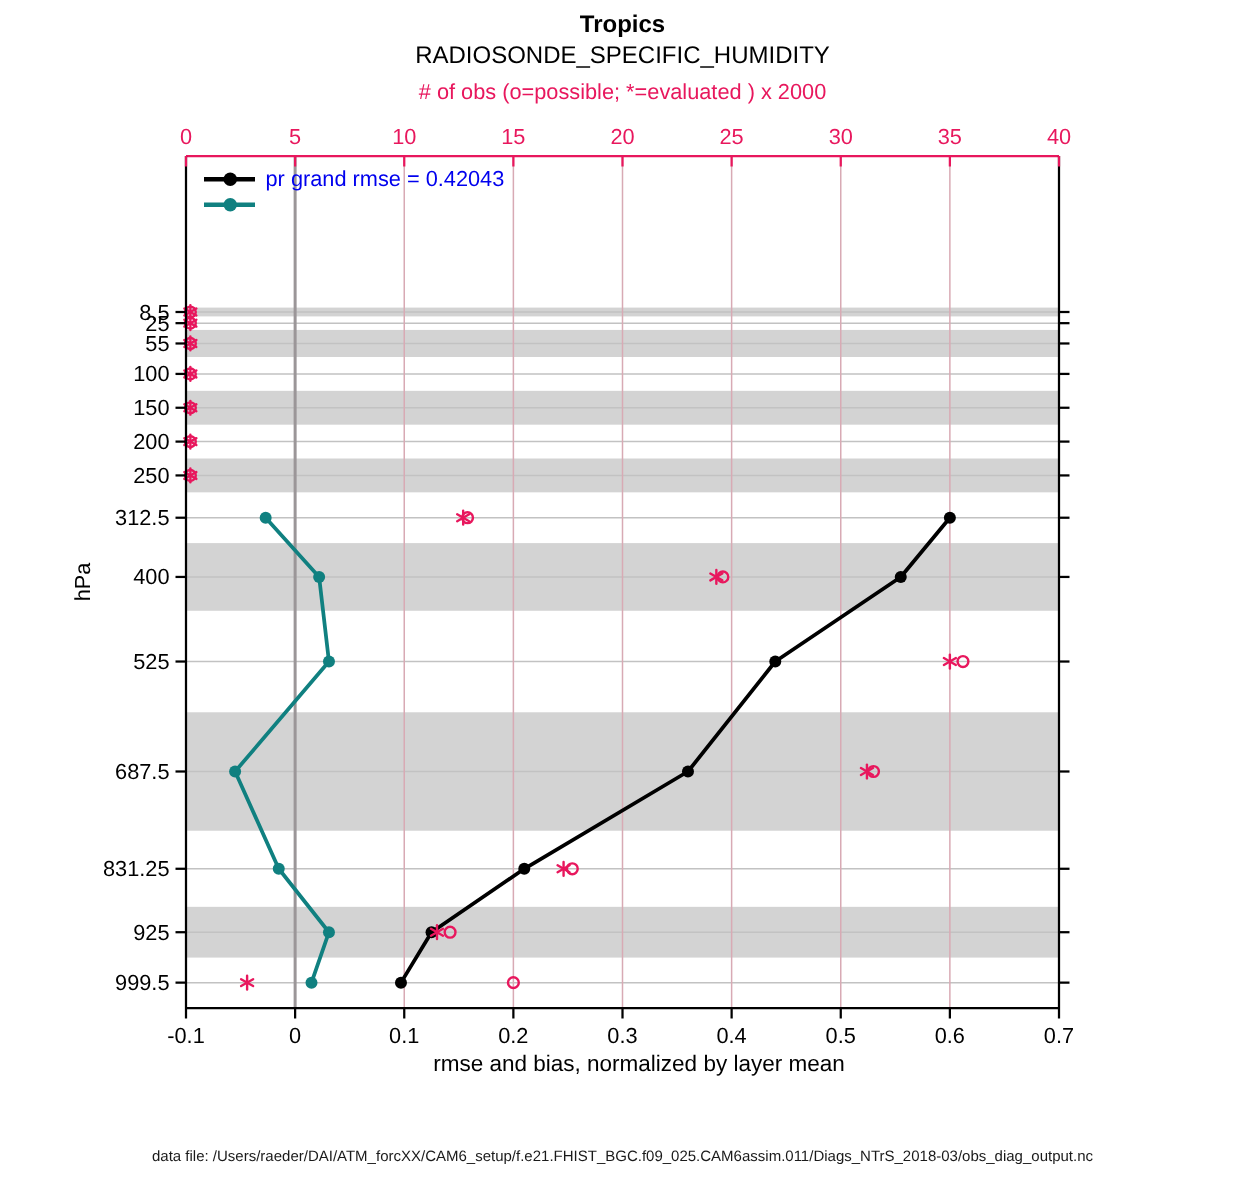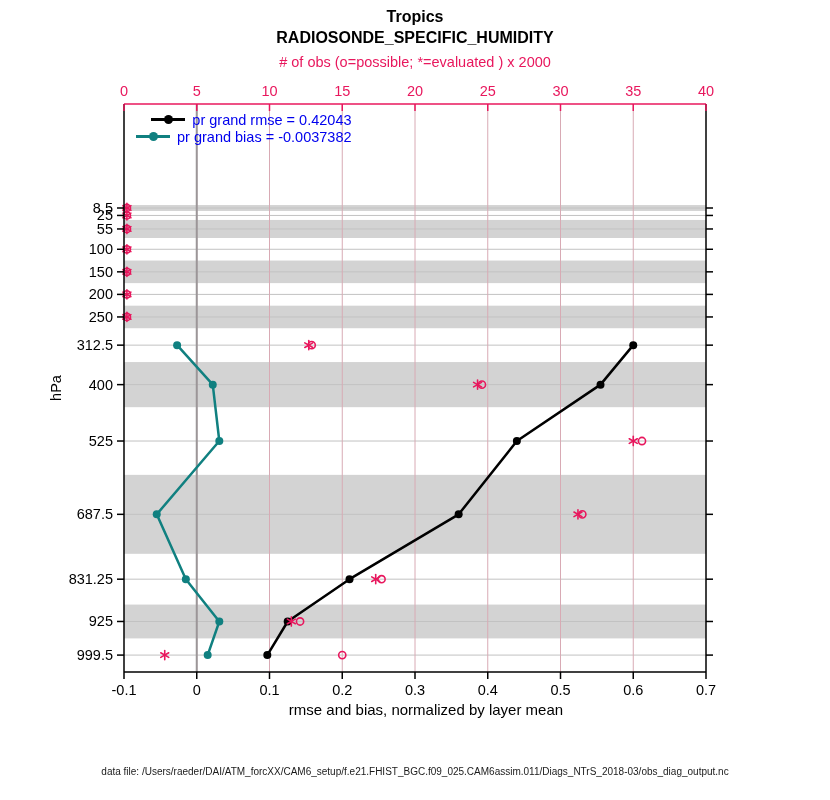--- a/index.html
+++ b/index.html
@@ -3,25 +3,25 @@
 <meta charset="utf-8">
 <style>
   html,body{margin:0;padding:0;background:#fff;}
   #fig{
     position:relative;width:830px;height:800px;background:#ffffff;overflow:hidden;
     font-family:"Liberation Sans","DejaVu Sans",sans-serif;color:#000;
   }
   .abs{position:absolute;}
   .ctr{left:0;width:830px;text-align:center;}
   #title{top:8px;font-size:16px;font-weight:bold;}
-  #subtitle{top:29px;font-size:16px;font-weight:bold;}
+  #subtitle{top:29px;font-size:16px;font-weight:normal;}
   #obs-label{top:54px;font-size:14.5px;}
   #plot-svg{top:0;left:0;}
   #legend{top:111px;left:136px;font-size:14.5px;}
-  .legend-row{display:flex;align-items:center;height:17px;justify-content:flex-end;}
+  .legend-row{display:flex;align-items:center;height:17px;}
   .legend-sample{position:relative;width:34px;height:3px;margin-right:7px;flex:0 0 34px;}
   .legend-dot{position:absolute;left:13px;top:-3px;width:9px;height:9px;border-radius:50%;}
   #ylabel{top:378px;left:36px;width:44px;height:20px;text-align:center;font-size:14.5px;
           transform:rotate(-90deg);}
   #xlabel{top:701px;font-size:15px;margin-left:11px;}
   #daterange{top:721px;font-size:14.5px;}
   #datafile{top:766px;font-size:10px;color:#1a1a1a;}
 </style>
 </head>
 <body>
@@ -221,20 +221,19 @@
     <div class="legend-row">
       <span class="legend-sample" style="background: rgb(0, 0, 0);">
         <span class="legend-dot" style="background: rgb(0, 0, 0);"></span>
       </span>
       <span style="color: rgb(0, 0, 238);">pr grand rmse = 0.42043</span>
     </div>
     <div class="legend-row">
       <span class="legend-sample" style="background: rgb(16, 128, 128);">
         <span class="legend-dot" style="background: rgb(16, 128, 128);"></span>
       </span>
-      <span style="color: rgb(0, 0, 238);">pr grand bias = -0.0037382</span>
     </div>
   </div>
 
   <div id="ylabel" class="abs">hPa</div>
   <div id="xlabel" class="abs ctr">rmse and bias, normalized by layer mean</div>
   <div id="datafile" class="abs ctr">data file: /Users/raeder/DAI/ATM_forcXX/CAM6_setup/f.e21.FHIST_BGC.f09_025.CAM6assim.011/Diags_NTrS_2018-03/obs_diag_output.nc</div>
 </div>
 
 </body></html>

